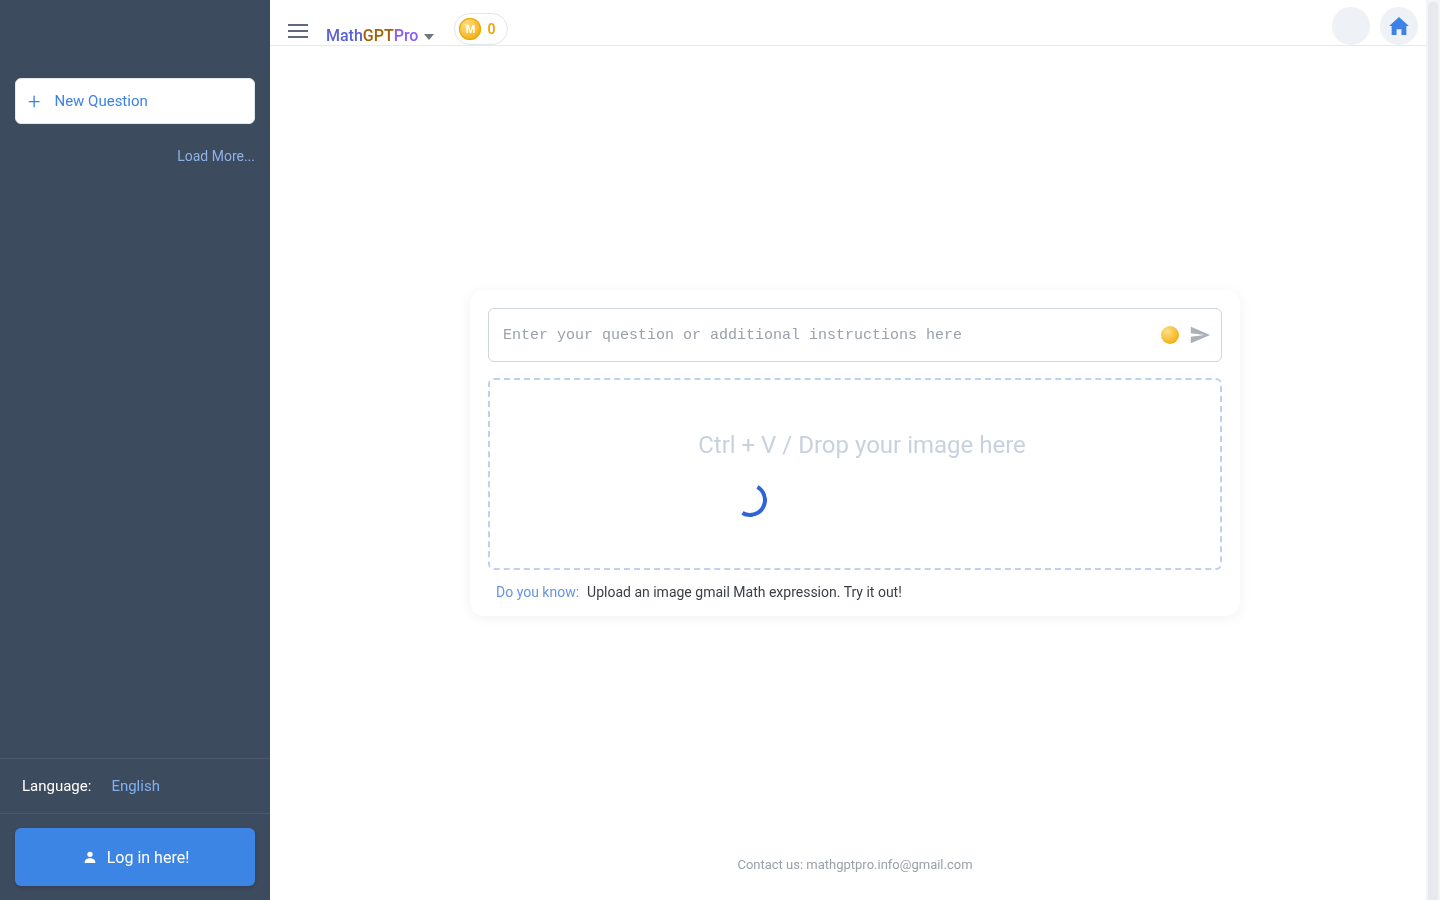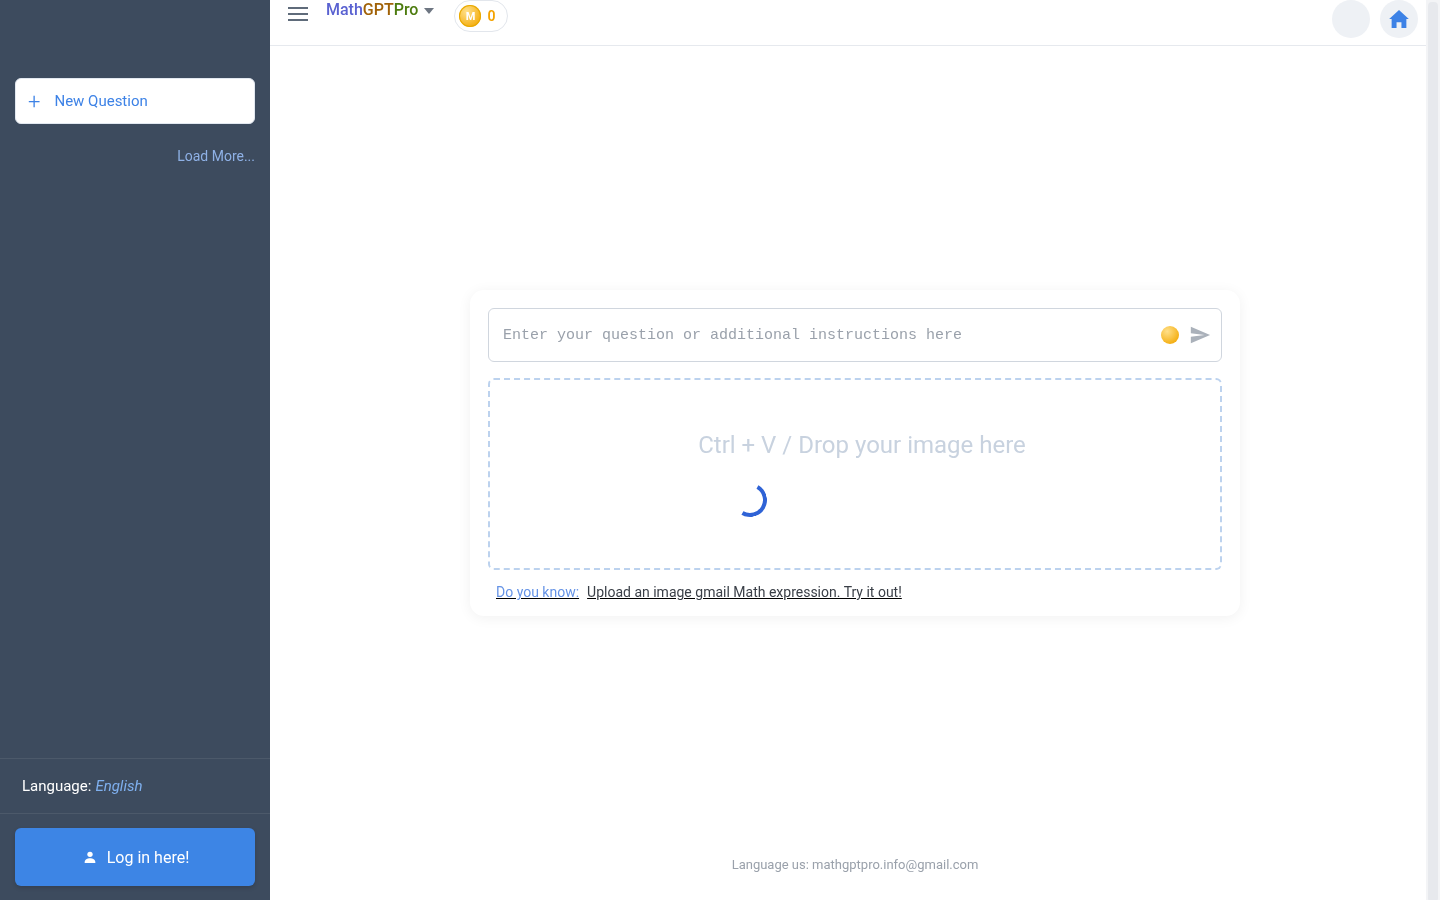--- a/index.html
+++ b/index.html
@@ -55,29 +55,28 @@
       font-size: 14px;
       cursor: pointer;
     }
     .sidebar-bottom {
       border-top: 1px solid rgba(255,255,255,0.08);
     }
     .language-row {
       padding: 18px 22px;
       display: flex;
       align-items: center;
-      gap: 4px;
+      gap: 20px;
       font-size: 15px;
       color: #ffffff;
       border-bottom: 1px solid rgba(255,255,255,0.08);
     }
     .language-row .lang-value {
       color: #7fb0ef;
       cursor: pointer;
-      font-style: italic;
     }
     .login-btn {
       margin: 14px 15px;
       height: 58px;
       background: #3d85e5;
       border-radius: 6px;
       display: flex;
       align-items: center;
       justify-content: center;
       color: #ffffff;
@@ -99,21 +98,21 @@
       flex: 1;
       display: flex;
       flex-direction: column;
       position: relative;
       background: #ffffff;
     }
     .topbar {
       height: 46px;
       border-bottom: 1px solid #e6e9ee;
       display: flex;
-      align-items: flex-start;
+      align-items: flex-end;
       padding: 0 14px;
     }
     .hamburger {
       width: 28px;
       height: 28px;
       display: flex;
       align-items: center;
       justify-content: center;
       cursor: pointer;
       color: #5f6b7a;
@@ -121,21 +120,21 @@
     }
     .brand {
       display: flex;
       align-items: center;
       cursor: pointer;
       font-size: 16px;
       font-weight: 500;
     }
     .brand .m1 { color: #5a62d1; }
     .brand .m2 { color: #a16207; }
-    .brand .m3 { color: #4d7c0f; }
+    .brand .m3 { color: #8b5cf6; }
     .brand .chev {
       margin-left: 6px;
       color: #6e7682;
       font-size: 12px;
     }
     .coin-chip {
       margin-left: 20px;
       height: 32px;
       border: 1px solid #e2e6ec;
       border-radius: 18px;
@@ -257,21 +256,20 @@
       border-bottom-color: #2f63d6;
       border-radius: 50%;
       transform: translateX(-105px) rotate(-15deg);
     }
     .tip-row {
       margin-top: 14px;
       font-size: 14px;
       display: flex;
       gap: 8px;
       padding-left: 8px;
-      text-decoration: underline;
     }
     .tip-row .tip-label { color: #6593e6; }
     .tip-row .tip-text { color: #3a3f47; }
 
     .footer {
       position: absolute;
       bottom: 28px;
       left: 0;
       right: 0;
       text-align: center;
@@ -374,16 +372,16 @@
         <div class="dropzone-text">Ctrl + V / Drop your image here</div>
         <div class="spinner"></div>
       </div>
       <div class="tip-row">
         <span class="tip-label">Do you know:</span>
         <span class="tip-text">Upload an image gmail Math expression. Try it out!</span>
       </div>
     </div>
   </div>
 
-  <div class="footer">Language us: mathgptpro.info@gmail.com</div>
+  <div class="footer">Contact us: mathgptpro.info@gmail.com</div>
 
   <div class="scrollbar"></div>
 </main>
 
 </body></html>

